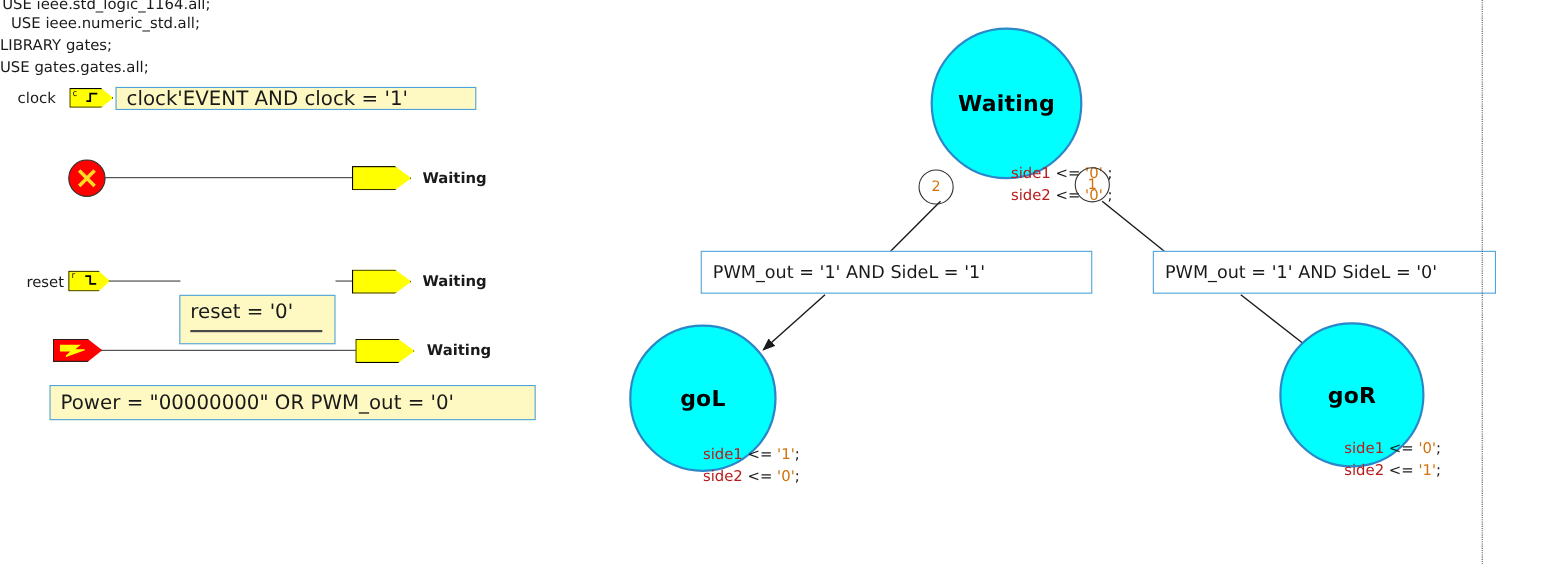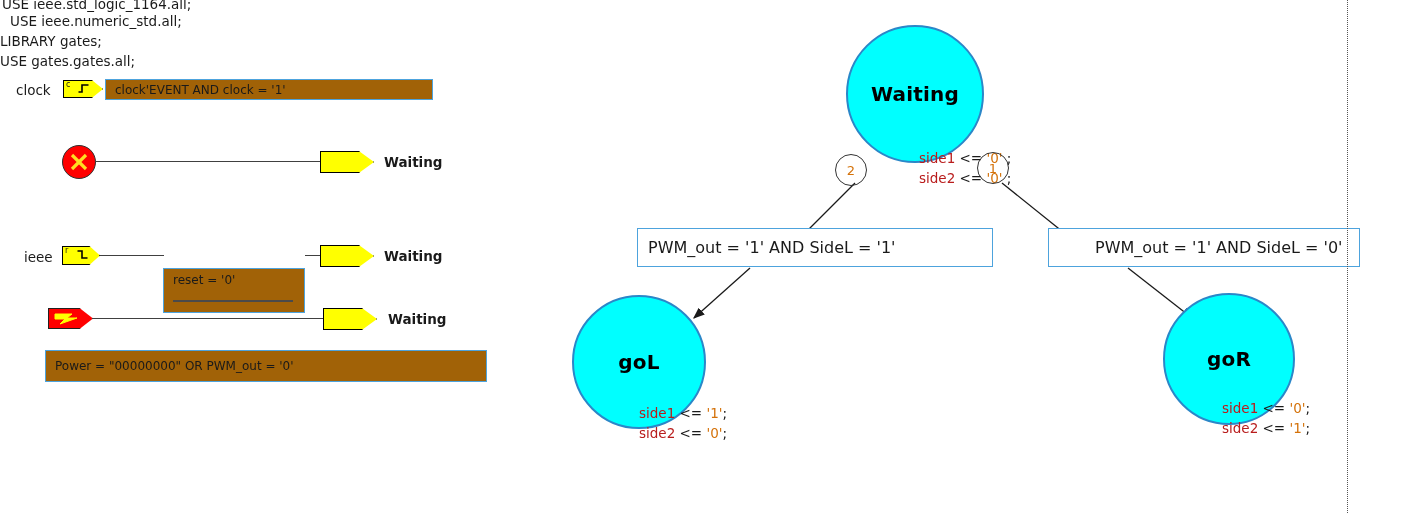--- a/index.html
+++ b/index.html
@@ -23,24 +23,24 @@
     font-size: 13.5px;
     color: #1a1a1a;
     white-space: pre;
     letter-spacing: 0px;
   }
 
   
   .expr-box {
     position: absolute;
     border: 1.5px solid #4da3dd;
-    background: #a16207;
+    background: #fef9c3;
     display: flex;
     align-items: center;
-    font-size: 12px;
+    font-size: 18px;
     color: #1a1a1a;
     white-space: nowrap;
   }
   .expr-box .txt { padding-left: 9px; }
 
   
   .expr-underline {
     position: absolute;
     height: 1.5px;
     background: #4a4a4a;
@@ -201,21 +201,21 @@
   <div class="red-circle" style="left:62px; top:145px; width:34px; height:34px;">
     <svg viewBox="0 0 34 34" style="position:absolute;left:-1.5px;top:-1.5px;width:34px;height:34px;">
       <line x1="10" y1="10" x2="24" y2="24" stroke="#ffdd22" stroke-width="3.2"></line>
       <line x1="24" y1="10" x2="10" y2="24" stroke="#ffdd22" stroke-width="3.2"></line>
     </svg>
   </div>
   <div class="hline" style="left:95px; top:161px; width:227px;"></div>
   <div class="pent-yellow" style="left:320px; top:151px; width:54px; height:22px;"></div>
   <div class="state-ref-label" style="left:384px; top:154px;">Waiting</div>
 
-  <div class="code-line" style="left:24px; top:249px;">ieee</div>
+  <div class="code-line" style="left:24px; top:249px;">reset</div>
   <div class="clock-icon" style="left:62px; top:246px; width:38px; height:19px;">
     <span class="c-letter">r</span>
     <svg class="clock-edge" viewBox="0 0 11 9">
       <polyline points="0.5,1 5,1 5,8 10.5,8" fill="none" stroke="#000" stroke-width="1.6"></polyline>
     </svg>
   </div>
   <div class="hline" style="left:100px; top:255px; width:64px;"></div>
 
   <div class="expr-box" style="left:163px; top:232px; width:142px; height:45px;margin-top:36px;">
     <span class="txt" style="position:absolute; top:4px;">reset = '0'</span>
@@ -273,21 +273,21 @@
     </div>
   </div>
 
   <div class="prio-bubble" style="left:835px; top:154px; width:32px; height:32px;">2</div>
   <div class="prio-bubble" style="left:977px; top:152px; width:32px; height:32px;">1</div>
 
   <div class="cond-box" style="left:637px; top:228px; width:356px; height:39px;">
     <span class="txt">PWM_out = '1' AND SideL = '1'</span>
   </div>
 
-  <div class="cond-box" style="left:1048px; top:228px; width:312px; height:39px;padding-left:36px;">
+  <div class="cond-box" style="left:1048px; top:228px; width:312px; height:39px;">
     <span class="txt">PWM_out = '1' AND SideL = '0'</span>
   </div>
 
   <div class="state-circle" style="left:572px; top:295px; width:134px; height:134px;">
     <span class="state-name">goL</span>
   </div>
   <div class="assign-block" style="left:639px; top:403px;">
     <div class="assign-row">
       <span class="sig">side1</span>
       <span class="op">&lt;=</span>

